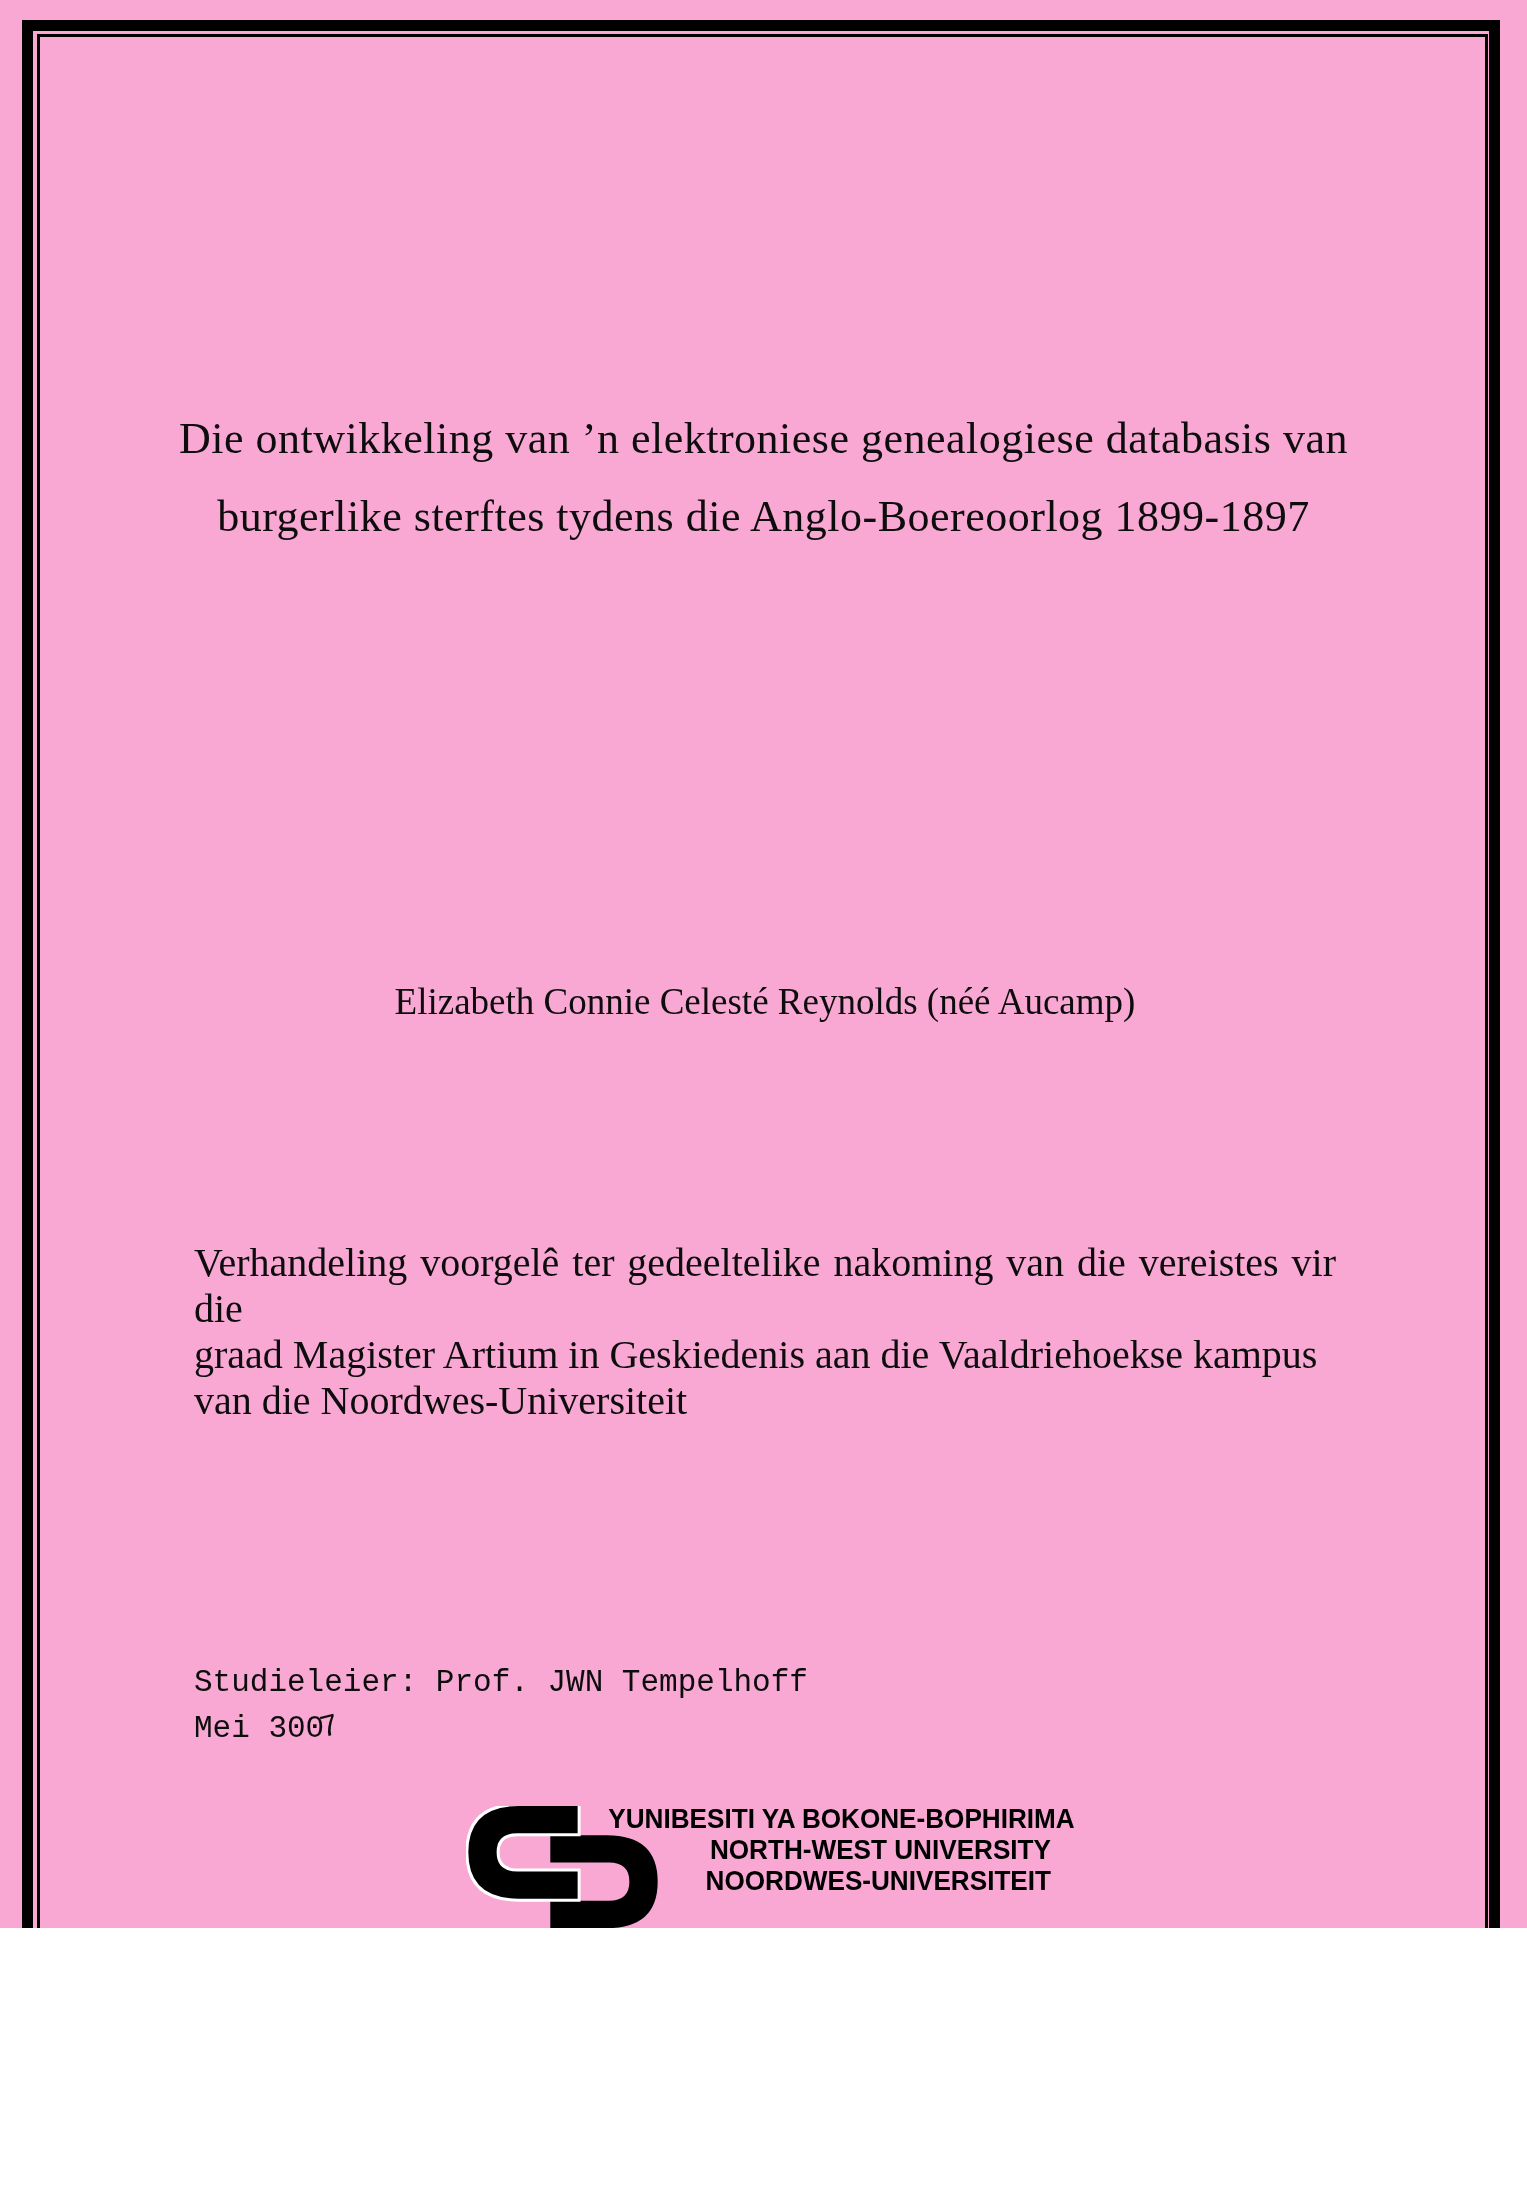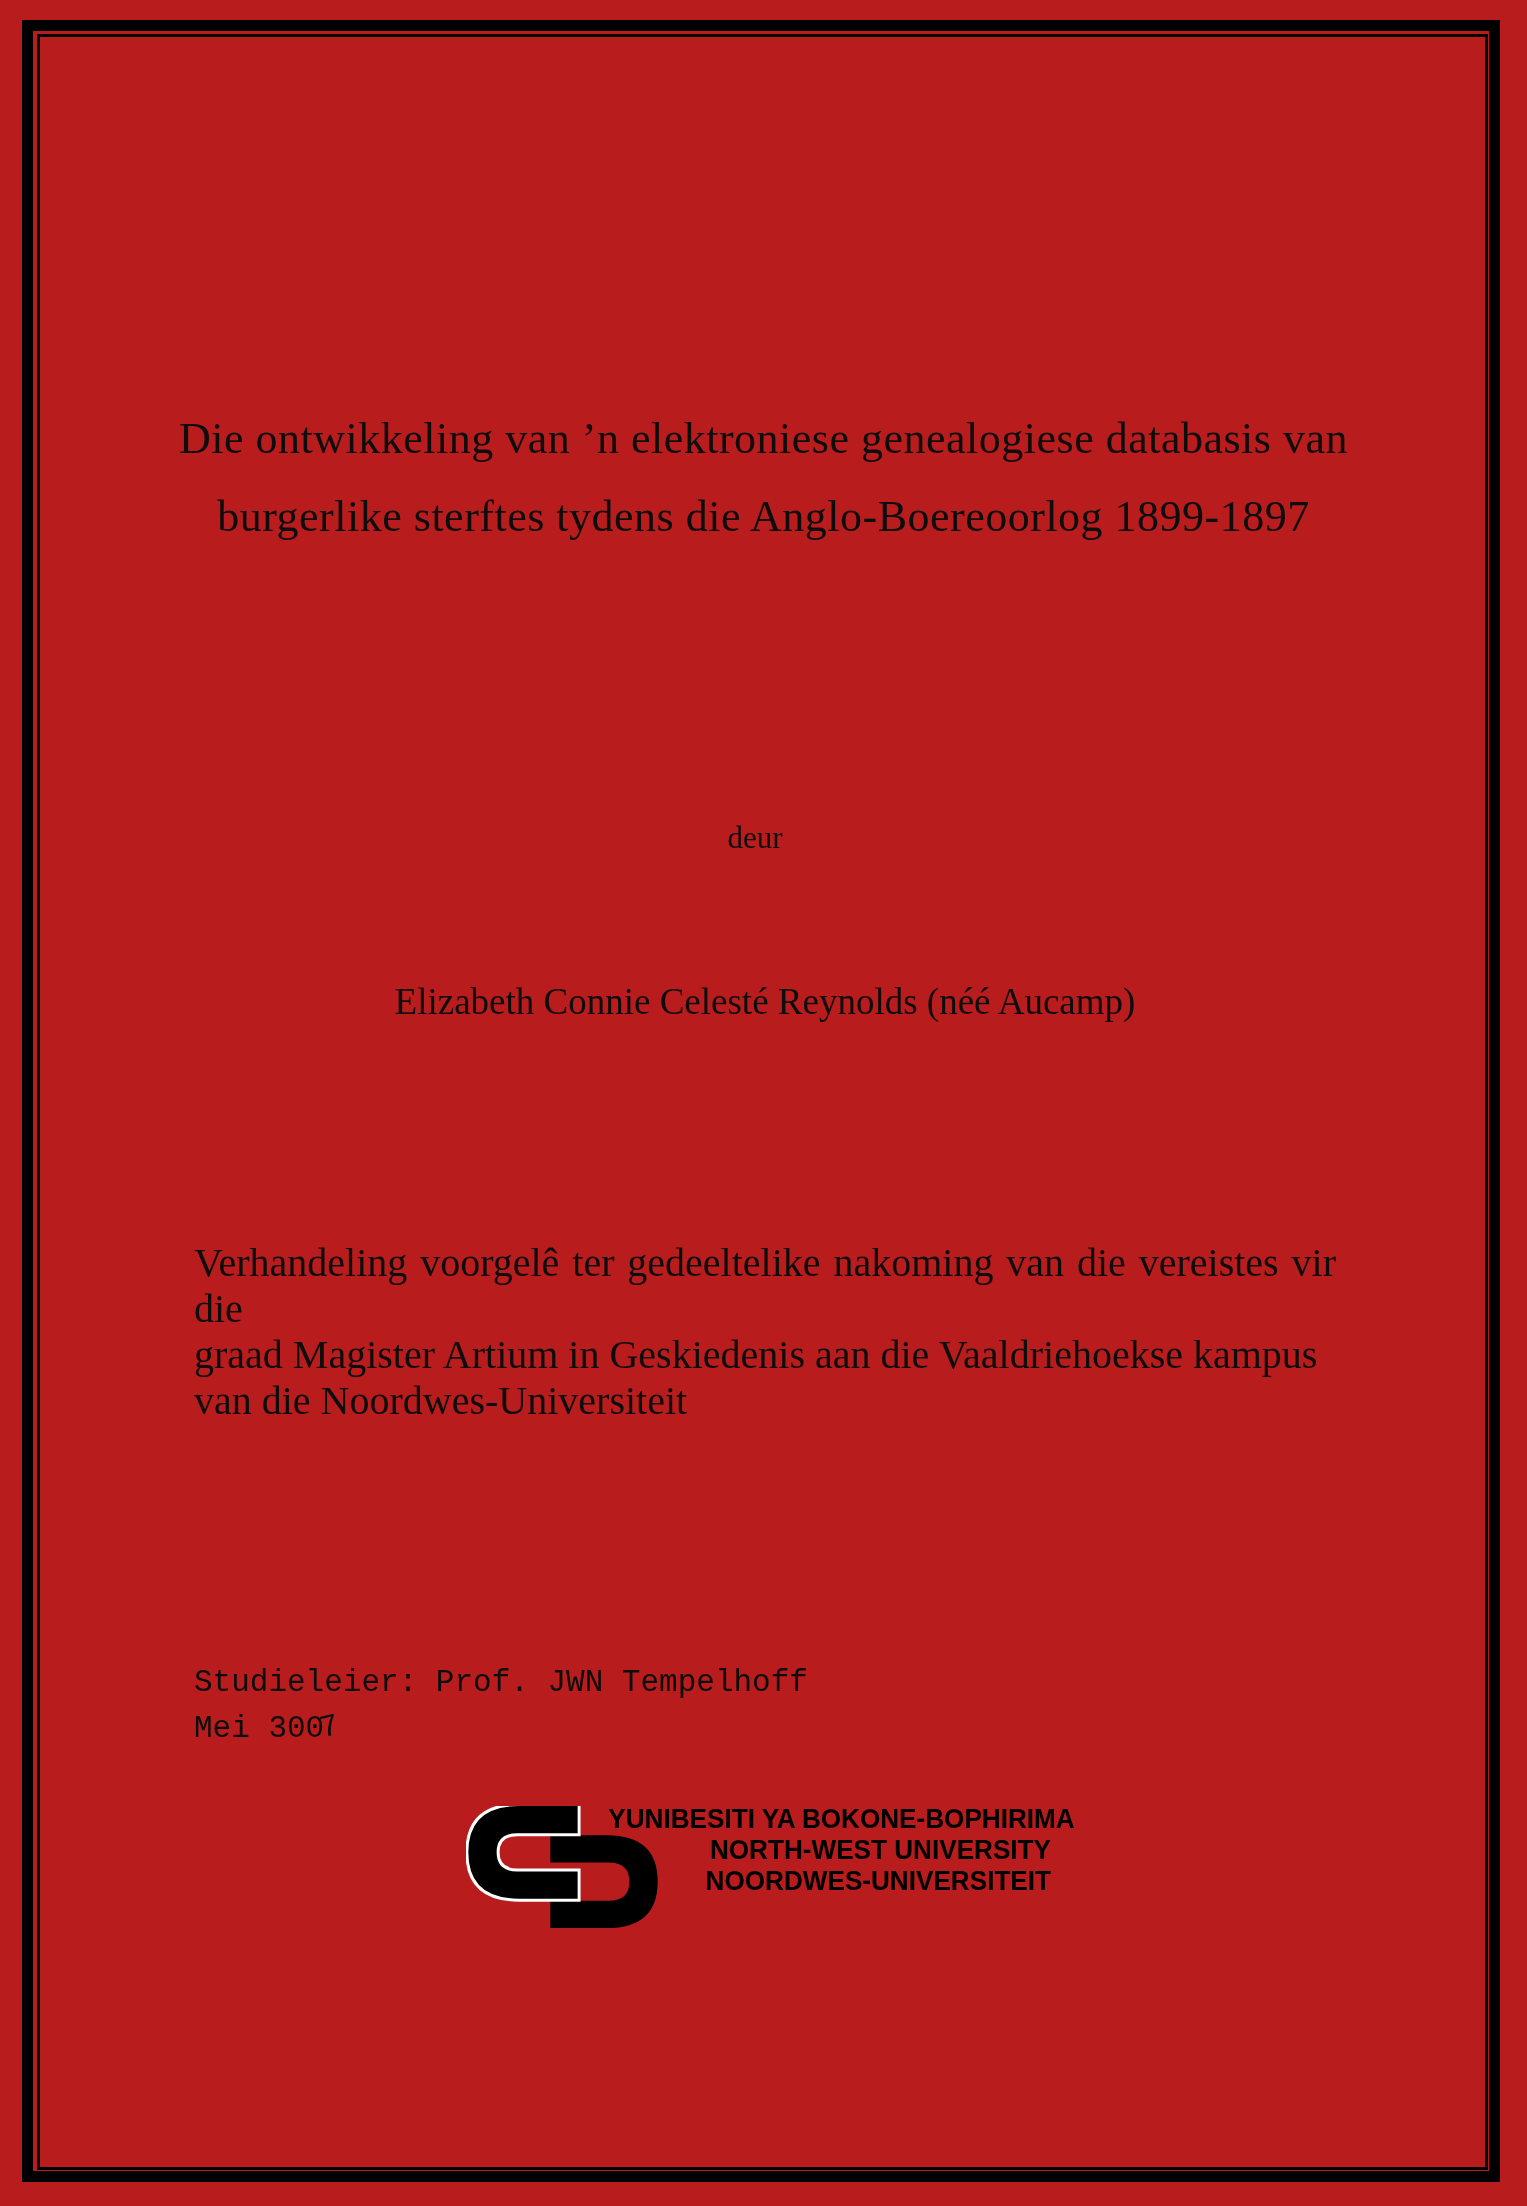--- a/index.html
+++ b/index.html
@@ -3,22 +3,22 @@
 <meta charset="utf-8">
 <style>
   html, body {
     margin: 0;
     padding: 0;
     background: #ffffff;
   }
   .page {
     position: relative;
     width: 1527px;
-    height: 2206px;
-    background: #b91c1c;
+    height: 1928px;
+    background: #f9a8d4;
     color: #0d0d0d;
     font-family: "Liberation Serif", "DejaVu Serif", serif;
     overflow: hidden;
   }
   .frame-outer {
     position: absolute;
     left: 22px;
     top: 20px;
     width: 1456px;
     height: 2140px;
@@ -118,21 +118,20 @@
 <div class="page">
 
   <div class="frame-outer"></div>
   <div class="frame-inner"></div>
 
   <div class="title">
     <div>Die ontwikkeling van ’n elektroniese genealogiese databasis van</div>
     <div>burgerlike sterftes tydens die Anglo-Boereoorlog 1899-1897</div>
   </div>
 
-  <div class="byline-label">deur</div>
 
   <div class="author">Elizabeth Connie Celesté Reynolds (néé Aucamp)</div>
 
   <div class="decl">
     <div class="decl-justify">Verhandeling voorgelê ter gedeeltelike nakoming van die vereistes vir die</div>
     <div><span>graad </span><span class="ital">Magister Artium</span><span> in Geskiedenis aan die Vaaldriehoekse kampus</span></div>
     <div>van die Noordwes-Universiteit</div>
   </div>
 
   <div class="super">

